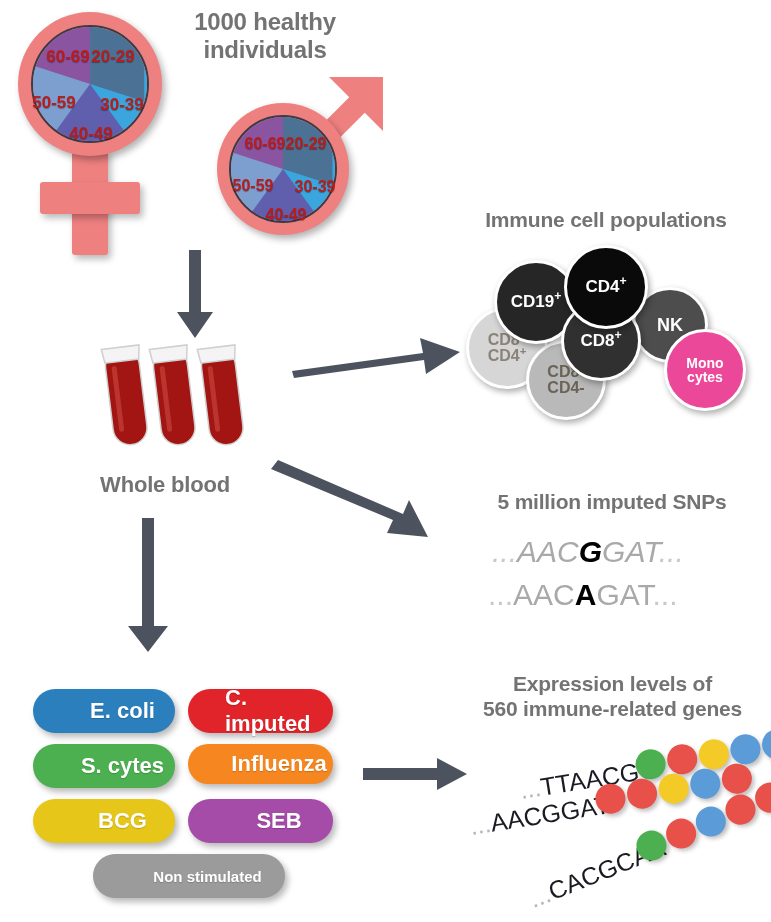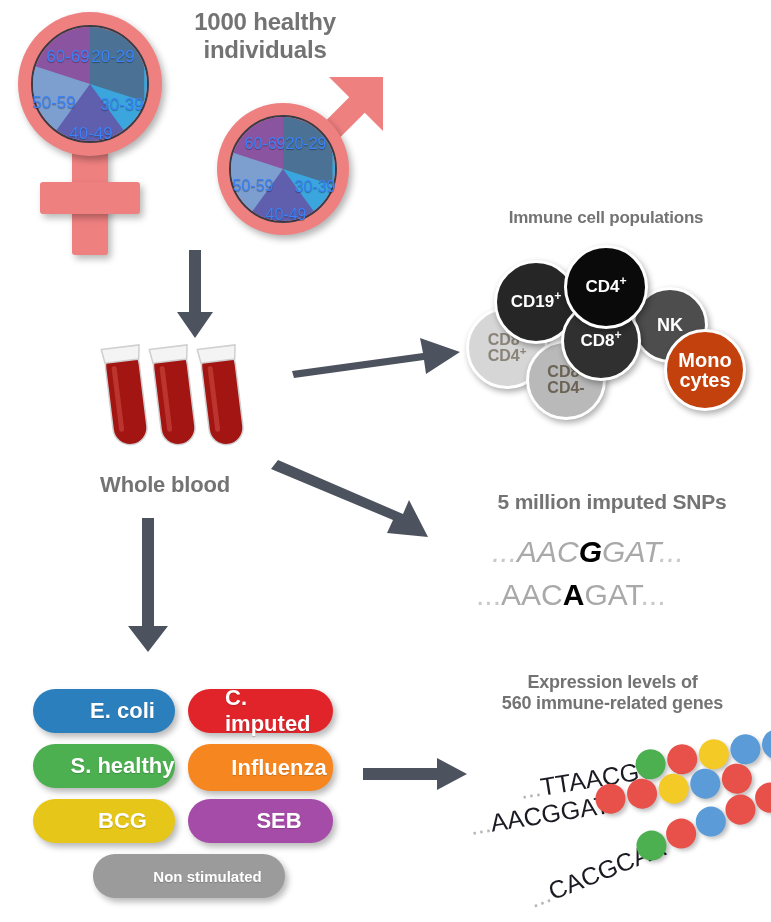--- a/index.html
+++ b/index.html
@@ -46,22 +46,22 @@
   .slice {
     position: absolute;
     left: 50%;
     top: 50%;
     width: 50%;
     height: 50%;
     transform-origin: 0 0;
   }
   .pie-label {
     position: absolute;
-    color: #3b82f6;
-    font-weight: normal;
+    color: #b91c1c;
+    font-weight: bold;
     white-space: nowrap;
     text-shadow: 0 1px 1px rgba(0,0,0,0.35);
     transform: translate(-50%, -50%);
     text-align: center;
   }
   .stem {
     position: absolute;
     background: #ef8080;
   }
   .stem-shadow { box-shadow: 3px 4px 7px rgba(0,0,0,0.28); }
@@ -229,21 +229,21 @@
   </svg>
 
   <svg class="arrow-svg" width="60" height="140" viewBox="0 0 60 140" style="left:120px; top:518px;">
     <path d="M22,0 L34,0 L34,108 L48,108 L28,134 L8,108 L22,108 Z" fill="#4d535e"></path>
   </svg>
 
   <svg class="arrow-svg" width="110" height="40" viewBox="0 0 110 40" style="left:363px; top:756px;">
     <path d="M0,12 L74,12 L74,2 L104,18 L74,34 L74,24 L0,24 Z" fill="#4d535e"></path>
   </svg>
 
-  <div class="abs heading" style="left:446px; top:208px; width:320px; font-size:17px;">Immune cell populations</div>
+  <div class="abs heading" style="left:446px; top:208px; width:320px; font-size:21px;">Immune cell populations</div>
 
   <div class="abs" style="left:466px; top:245px; width:290px; height:165px;">
 
     <div class="cellcircle" style="left:28px; top:15px; width:84px; height:84px; background:#262626; color:#ffffff; font-size:17px; z-index:4;">
       <div><span>CD19</span><span class="sup">+</span></div>
     </div>
 
     <div class="cellcircle" style="left:98px; top:0px; width:84px; height:84px; background:#0a0a0a; color:#ffffff; font-size:17px; z-index:6;">
       <div><span>CD4</span><span class="sup">+</span></div>
     </div>
@@ -260,59 +260,59 @@
     <div class="cellcircle" style="left:166px; top:42px; width:76px; height:76px; background:#4d4d4d; color:#ffffff; font-size:18px; z-index:3;">
       <div>NK</div>
     </div>
 
     <div class="cellcircle" style="left:60px; top:95px; width:80px; height:80px; background:#b9b9b9; color:#6b6356; font-size:16px; z-index:3;">
       <div>CD8-</div>
       <div>CD4-</div>
     </div>
 
 
-    <div class="cellcircle" style="left:198px; top:84px; width:82px; height:82px; background:#c2410c; color:#ffffff; font-size:20px; z-index:5;">
+    <div class="cellcircle" style="left:198px; top:84px; width:82px; height:82px; background:#ec4899; color:#ffffff; font-size:14px; z-index:5;">
       <div>Mono</div>
       <div>cytes</div>
     </div>
   </div>
 
   <div class="abs heading" style="left:462px; top:490px; width:300px; font-size:21px;">5 million imputed SNPs</div>
 
   <div class="snp-row" style="left:492px; top:535px;font-style:italic;">
     <span class="snp-dim">...</span><span class="snp-mid">AAC</span><span class="snp-hit">G</span><span class="snp-mid">GAT</span><span class="snp-dim">...</span>
   </div>
 
-  <div class="snp-row" style="left:476px; top:578px;">
+  <div class="snp-row" style="left:488px; top:578px;">
     <span class="snp-dim">...</span><span class="snp-mid">AAC</span><span class="snp-hit">A</span><span class="snp-mid">GAT</span><span class="snp-dim">...</span>
   </div>
 
   <div class="pill" style="left:33px; top:689px; width:142px; height:44px; background:#2b7fbd; font-size:22px;">
     <span>E. coli</span>
   </div>
   <div class="pill" style="left:188px; top:689px; width:145px; height:44px; background:#e0242a; font-size:22px;">
     <span>C. imputed</span>
   </div>
   <div class="pill" style="left:33px; top:744px; width:142px; height:44px; background:#4caf50; font-size:22px;">
-    <span>S. healthy</span>
-  </div>
-  <div class="pill" style="left:188px; top:744px; width:145px; height:47px; background:#f6861f; font-size:22px;">
+    <span>S. cytes</span>
+  </div>
+  <div class="pill" style="left:188px; top:744px; width:145px; height:40px; background:#f6861f; font-size:22px;">
     <span>Influenza</span>
   </div>
   <div class="pill" style="left:33px; top:799px; width:142px; height:44px; background:#e6c619; font-size:22px;">
     <span>BCG</span>
   </div>
   <div class="pill" style="left:188px; top:799px; width:145px; height:44px; background:#a54ba8; font-size:22px;">
     <span>SEB</span>
   </div>
   <div class="pill" style="left:93px; top:854px; width:192px; height:44px; background:#9b9b9b; font-size:15px;">
     <span>Non stimulated</span>
   </div>
 
-  <div class="abs heading" style="left:460px; top:672px; width:305px; font-size:18px;">
+  <div class="abs heading" style="left:460px; top:672px; width:305px; font-size:21px;">
     <div>Expression levels of</div>
     <div>560 immune-related genes</div>
   </div>
 
   <div class="strand" style="left:520px; top:768px; width:250px; height:44px; transform: rotate(-9deg);">
     <div class="strand-text" style="left:0; top:8px;">
       <span class="faint">...</span><span>TTAACGG</span>
     </div>
     <div class="bead" style="left:118px; top:2px; width:30px; height:30px; background:#4caf50;"></div>
     <div class="bead" style="left:150px; top:2px; width:30px; height:30px; background:#e8504a;"></div>

